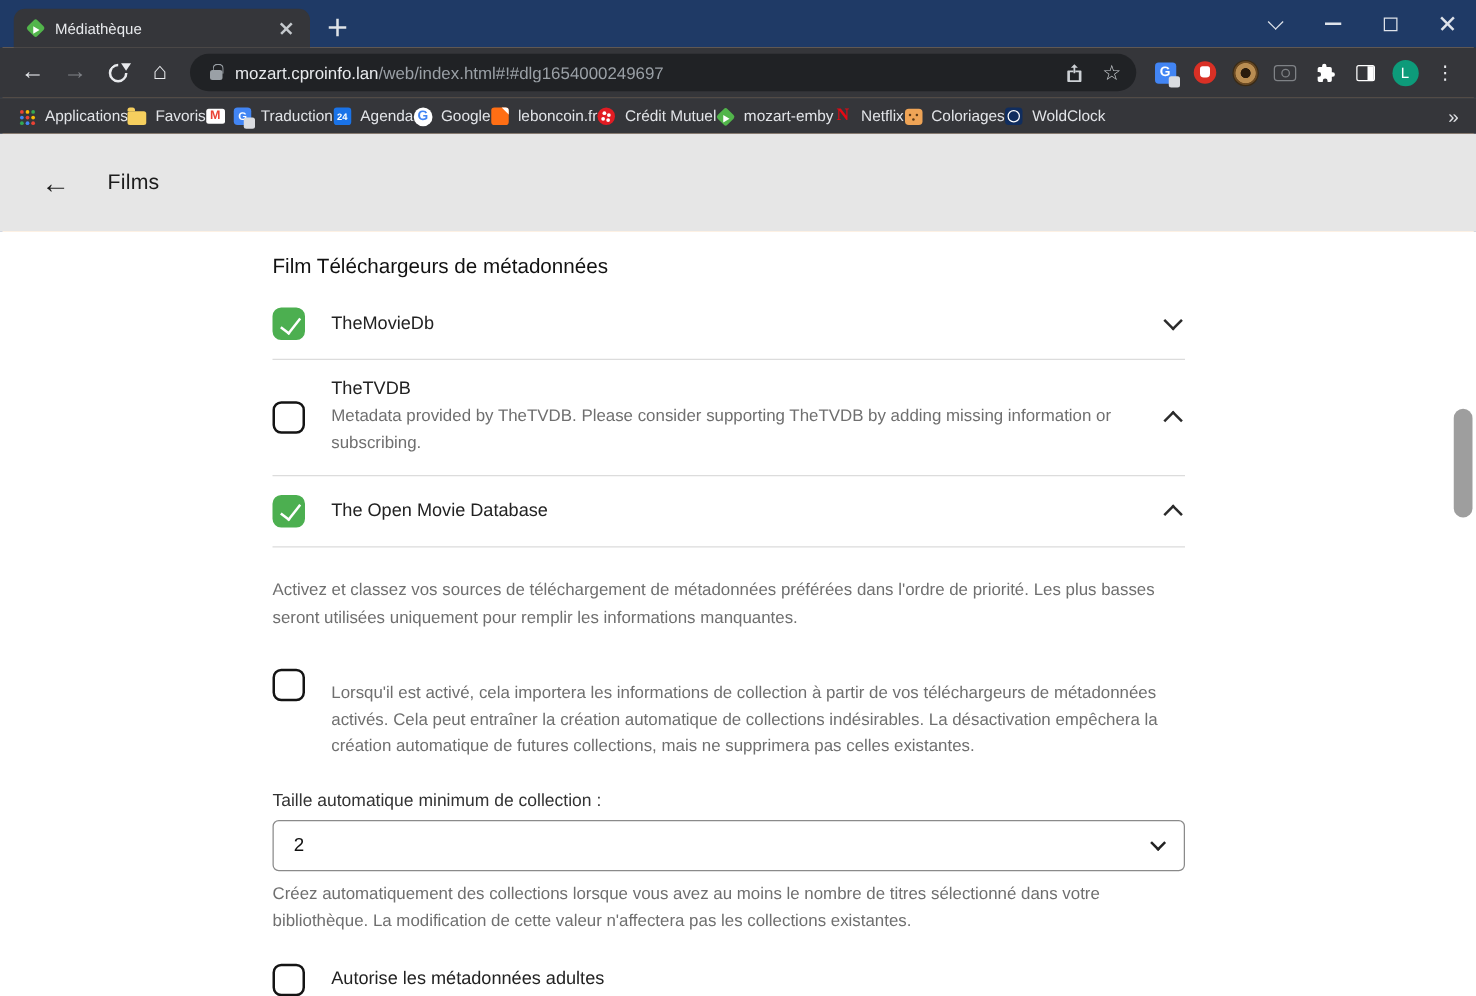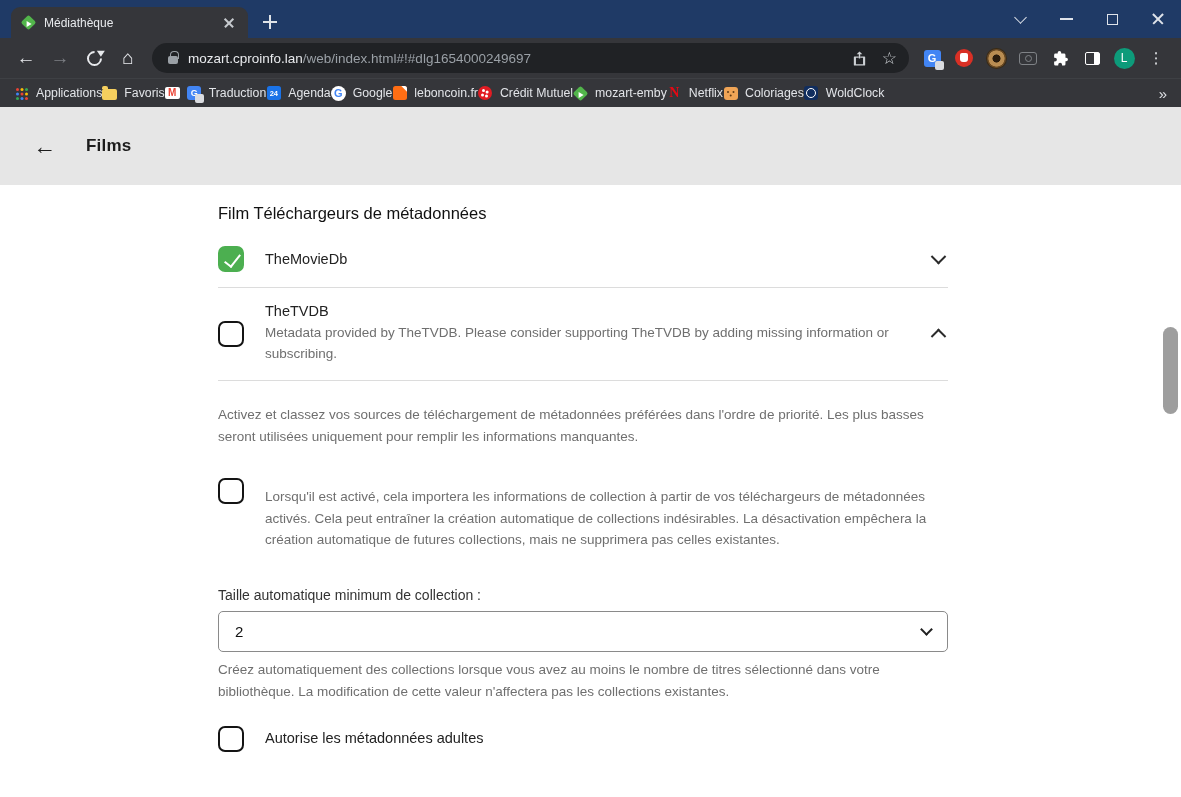--- a/index.html
+++ b/index.html
@@ -80,21 +80,21 @@
   .ic-netflix{color:#e50914;font-weight:bold;font-size:14px;font-family:"Liberation Serif",serif}
   .ic-bear{width:14px;height:13px;background:#efa456;border-radius:3px;position:relative}
   .ic-bear::after{content:"";position:absolute;left:3px;top:4px;width:2.5px;height:2.5px;background:#5d3a16;border-radius:50%;box-shadow:5.5px 0 0 #5d3a16,2.7px 3.5px 0 #5d3a16}
   .ic-clock{width:14px;height:14px;background:#102d5e;border-radius:3px;display:flex;align-items:center;justify-content:center}
   .ic-clock::after{content:"";width:8px;height:8px;border:1.4px solid #fff;border-radius:50%}
   .bm-overflow{margin-left:auto;color:#dfe1e5;font-size:15px}
 
   
   .page-header{height:78px;background:#e6e6e6;display:flex;align-items:center;padding:0 33px;gap:30px}
   .back-arrow{font-size:23px;color:#1c1c1c}
-  .page-title{font-size:17px;font-weight:bold;color:#1c1c1c;letter-spacing:.2px}
+  .page-title{font-size:17px;font-weight:normal;color:#1c1c1c;letter-spacing:.2px}
   .content{position:relative;height:612px;background:#fff;overflow:hidden}
   .form{width:730px;margin-left:218px;padding-top:19px;color:#222}
   .section-heading{font-size:16.5px;font-weight:normal;color:#111;margin-bottom:8px}
 
   .provider-row{display:flex;align-items:center;gap:21px;padding:15px 0;border-bottom:1px solid #dcdcdc}
   .provider-text{flex:1;min-width:0}
   .provider-title{font-size:14.5px;color:#222}
   .provider-desc{font-size:13.5px;color:#6f6f6f;line-height:1.58;margin-top:3px;padding-right:14px}
   .chev{width:11px;height:11px;border-right:2px solid #2b2b2b;border-bottom:2px solid #2b2b2b;flex:none;margin-right:4px}
   .chev-down{transform:rotate(45deg) translate(-2px,-2px)}
@@ -105,21 +105,21 @@
   .cb.checked::after{content:"";position:absolute;left:8px;top:2.5px;width:7px;height:14px;
     border-right:2.6px solid #fff;border-bottom:2.6px solid #fff;transform:rotate(38deg)}
 
   .help{font-size:13.5px;color:#6f6f6f;line-height:1.62;margin-top:23px}
   .field-checkbox{display:flex;align-items:flex-start;gap:21px}
   .fc-import{margin-top:31px}
   .fc-adult{margin-top:23px}
   .fc-label{font-size:14.5px;color:#222;margin-top:4px}
   .fc-desc{font-size:13.5px;color:#6f6f6f;line-height:1.58;margin-top:8px}
 
-  .field-select{margin-top:37px}
+  .field-select{margin-top:25px}
   .select-label{font-size:14px;color:#333}
   .selectbox{margin-top:8px;height:41px;border:1px solid #8a8a8a;border-radius:5px;display:flex;align-items:center;
     padding:0 16px;font-size:15px;color:#111;background:#fff}
   .selectbox .val{flex:1}
   .sel-chev{width:9px;height:9px;border-right:2px solid #222;border-bottom:2px solid #222;transform:rotate(45deg);margin-top:-4px}
 
   .scrollbar-thumb{position:absolute;right:3px;top:142px;width:15px;height:87px;background:#9e9e9e;border-radius:8px}
 </style>
 </head>
 <body>
@@ -300,20 +300,27 @@
 
       <div class="provider-row">
         <span class="cb"></span>
         <div class="provider-text">
           <div class="provider-title">TheTVDB</div>
           <div class="provider-desc">Metadata provided by TheTVDB. Please consider supporting TheTVDB by adding missing information or subscribing.</div>
         </div>
         <span class="chev chev-up"></span>
       </div>
 
+      <div class="provider-row">
+        <span class="cb checked"></span>
+        <div class="provider-text">
+          <div class="provider-title">The Open Movie Database</div>
+        </div>
+        <span class="chev chev-up"></span>
+      </div>
 
       <div class="help">Activez et classez vos sources de téléchargement de métadonnées préférées dans l'ordre de priorité. Les plus basses seront utilisées uniquement pour remplir les informations manquantes.</div>
 
       <div class="field-checkbox fc-import">
         <span class="cb"></span>
         <div>
           <div class="fc-desc">Lorsqu'il est activé, cela importera les informations de collection à partir de vos téléchargeurs de métadonnées activés. Cela peut entraîner la création automatique de collections indésirables. La désactivation empêchera la création automatique de futures collections, mais ne supprimera pas celles existantes.</div>
         </div>
       </div>
 

